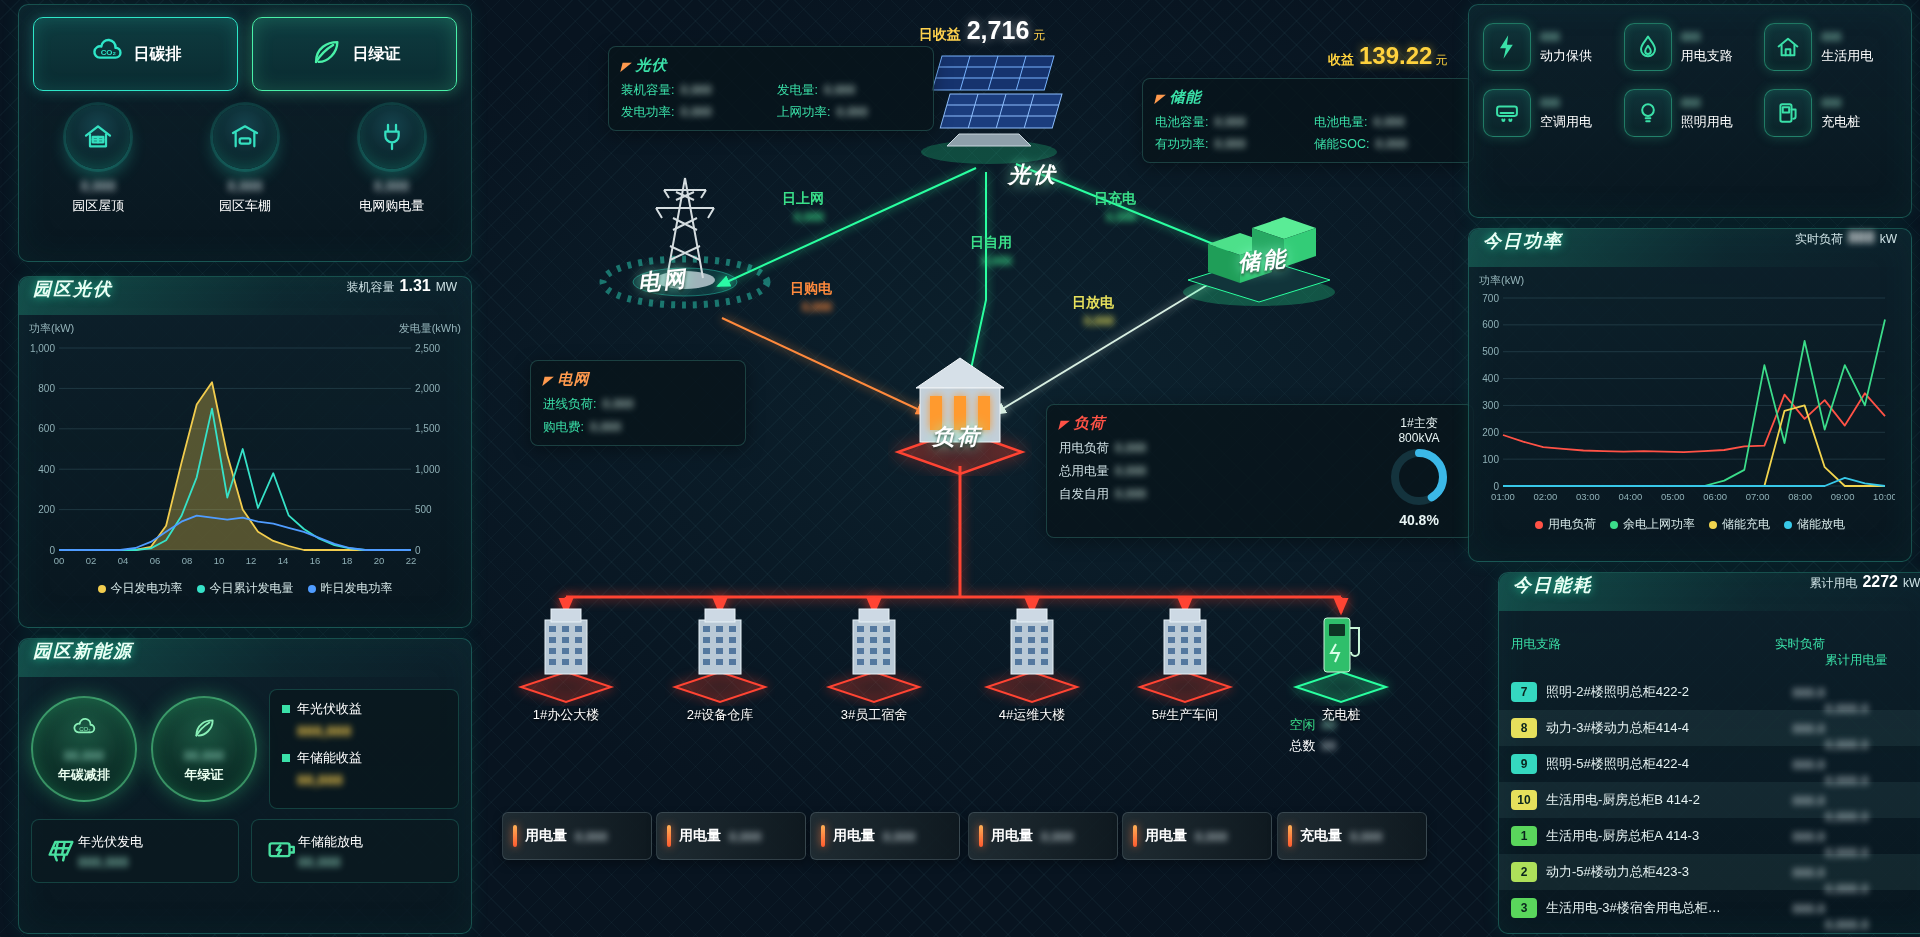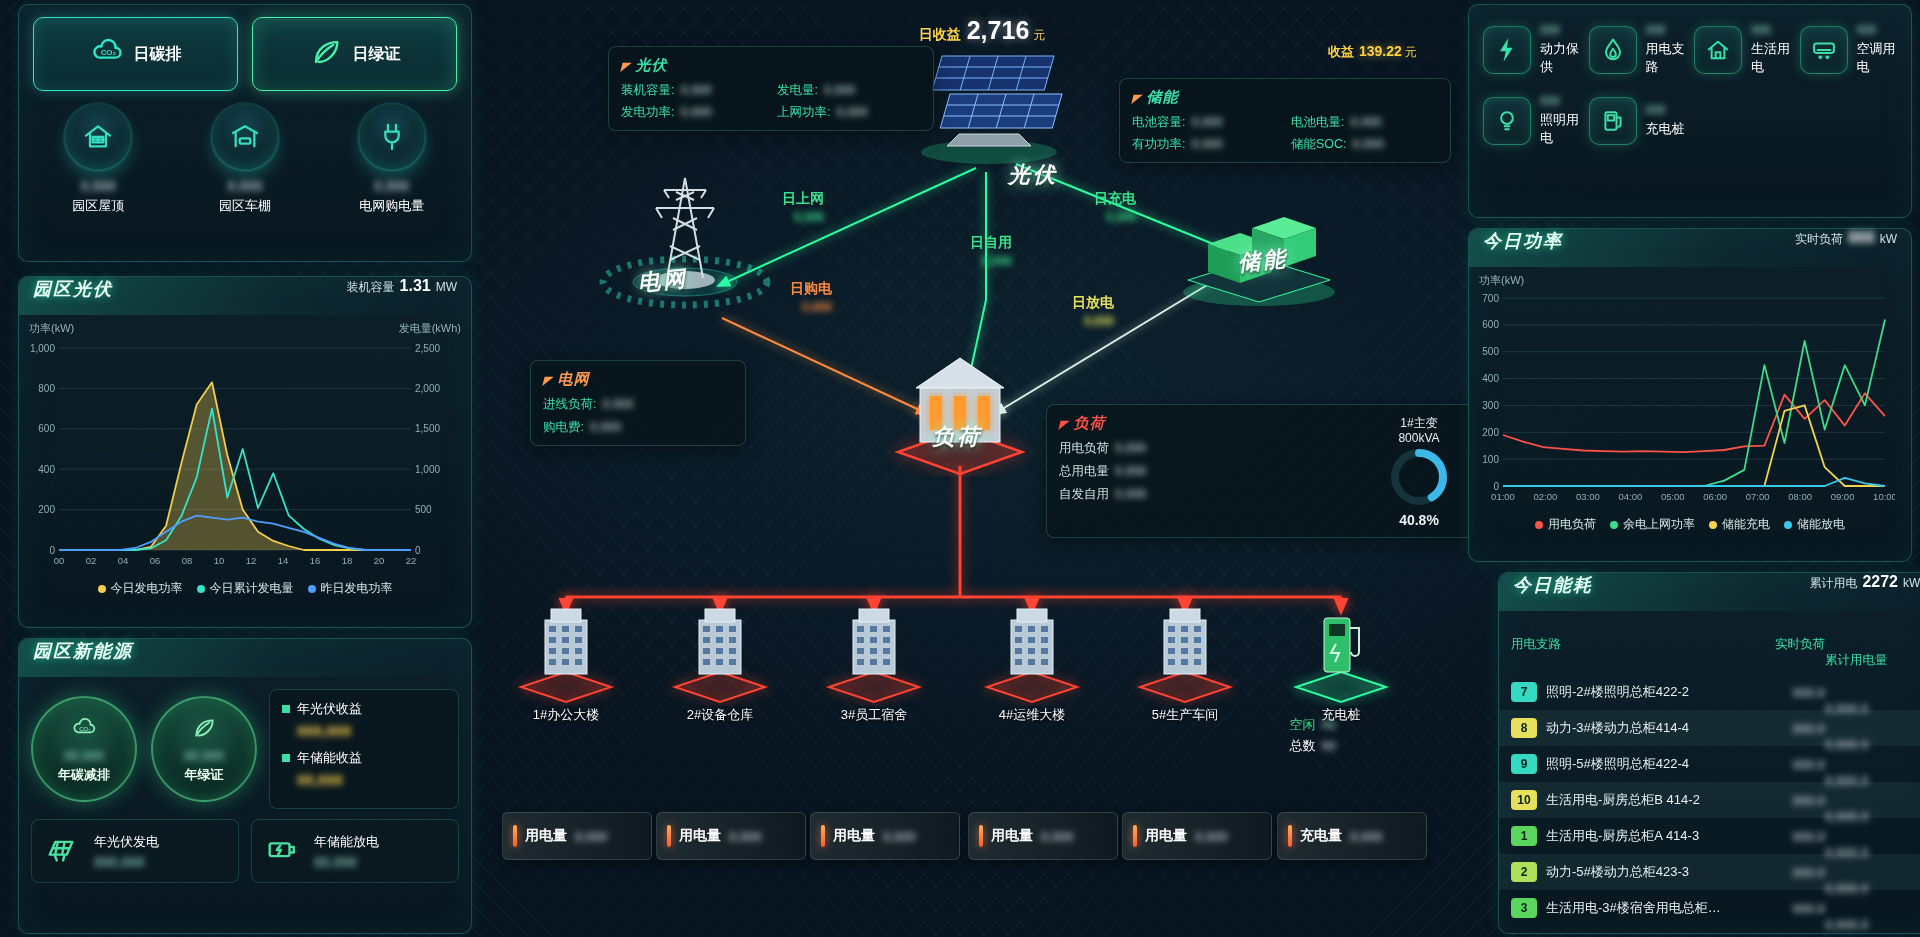--- a/index.html
+++ b/index.html
@@ -53,47 +53,47 @@
     border:2px solid rgba(95,235,155,.55);
     box-shadow:0 0 20px rgba(60,230,140,.35), inset 0 0 18px rgba(60,230,140,.30);}
   .ne-val{font-size:13px;}
   .ne-label{font-size:13px;color:#eafff0;font-weight:bold;}
   #ne-right{flex:1;background:rgba(8,22,28,.72);border:1px solid rgba(61,214,181,.22);border-radius:8px;padding:10px 12px;}
   .ne-profit{margin-bottom:10px;font-size:13px;color:#fff;}
   .ne-profit .bullet{width:8px;height:8px;background:#3ae0a8;display:inline-block;margin-right:7px;}
   .ne-profit .pv{display:block;margin:4px 0 0 15px;font-size:15px;}
   #ne-bottom{display:flex;gap:12px;padding:2px 12px 0;}
   .ne-card{flex:1;height:62px;border-radius:8px;background:rgba(10,26,32,.78);border:1px solid rgba(61,214,181,.22);
-    display:flex;align-items:center;gap:16px;padding:0 12px;}
+    display:flex;align-items:center;gap:0;padding:0 12px;}
   .ne-card .t{display:flex;flex-direction:column;gap:3px;}
   .ne-card .lab{font-size:13px;color:#fff;}
   .ne-card .val{font-size:14px;}
 
   
   #center{position:absolute;left:480px;top:0;width:990px;height:937px;}
   #flowSvg{position:absolute;left:0;top:0;pointer-events:none;}
   .glow-g{filter:drop-shadow(0 0 5px rgba(42,255,160,.8));}
   .glow-o{filter:drop-shadow(0 0 5px rgba(255,140,60,.8));}
   .glow-w{filter:drop-shadow(0 0 4px rgba(220,240,230,.7));}
   .glow-r{filter:drop-shadow(0 0 6px rgba(255,60,40,.85));}
   .illo{position:absolute;pointer-events:none;}
   .node-label{position:absolute;font-size:22px;font-weight:bold;font-style:italic;color:#fff;letter-spacing:3px;
     text-shadow:0 0 14px rgba(140,255,210,.95), 0 2px 3px rgba(0,0,0,.85);}
   #revenue{position:absolute;left:392px;top:16px;width:220px;text-align:center;}
   #revenue .rl{color:#ffd24e;font-size:14px;font-weight:bold;margin-right:6px;}
   #revenue .rv{color:#fff;font-size:25px;font-weight:bold;text-shadow:0 0 10px rgba(255,255,255,.5);}
   #revenue .ru{color:#ffd24e;font-size:12px;margin-left:4px;}
   #profit{position:absolute;left:848px;top:42px;color:#ffd23e;}
   #profit .rl{font-size:13px;font-weight:bold;margin-right:5px;}
-  #profit .rv{font-size:14px;font-weight:bold;text-shadow:0 0 10px rgba(255,210,62,.6);text-align:center;}
+  #profit .rv{font-size:24px;font-weight:bold;text-shadow:0 0 10px rgba(255,210,62,.6);text-align:center;}
   #profit .ru{font-size:12px;margin-left:3px;}
   .info-card{position:absolute;background:rgba(7,20,26,.80);border:1px solid rgba(80,180,160,.28);border-radius:8px;
     box-shadow:0 4px 18px rgba(0,0,0,.38);padding:9px 12px;}
   #pv-card{left:128px;top:46px;width:300px;}
-  #st-card{left:639px;top:78px;width:306px;}
+  #st-card{left:662px;top:78px;width:306px;}
   #grid-card{left:50px;top:360px;width:190px;}
   #load-card{left:566px;top:404px;width:402px;display:flex;gap:14px;}
   .card-title{font-style:italic;font-weight:bold;font-size:15px;margin-bottom:7px;letter-spacing:1px;}
   .t-green{color:#3ae0a8;}.t-orange{color:#ff9a4e;}.t-red{color:#ff5246;}
   .card-mark{color:#ff9a4e;margin-right:5px;font-size:11px;}
   .fields-2{display:grid;grid-template-columns:1fr 1fr;gap:5px 12px;}
   .fields-1{display:grid;grid-template-columns:1fr;gap:6px;}
   .field{font-size:12.5px;color:#3ae0a8;display:flex;gap:6px;align-items:center;line-height:17px;white-space:nowrap;}
   .field .fv{color:#cfe9df;}
   .load-fields .field{color:#cfe0e4;}
@@ -113,21 +113,21 @@
   .bcard{position:absolute;height:46px;width:128px;border-radius:6px;display:flex;align-items:center;gap:8px;padding:0 10px;
     background:linear-gradient(90deg, rgba(34,46,52,.92), rgba(16,26,32,.92));
     border:1px solid rgba(130,150,160,.28);box-shadow:0 4px 10px rgba(0,0,0,.35);}
   .bcard .accent{width:4px;height:22px;border-radius:2px;background:linear-gradient(180deg,#ffb056,#ff5a2e);
     box-shadow:0 0 8px rgba(255,120,60,.8);}
   .bcard .lab{font-size:14px;font-weight:bold;color:#fff;white-space:nowrap;}
   .bcard .val{font-size:13px;}
 
   
   #panel-loads{left:1468px;top:4px;width:442px;height:212px;}
-  #loads-grid{display:grid;grid-template-columns:repeat(4,1fr);gap:18px 8px;padding:18px 14px;}
+  #loads-grid{display:grid;grid-template-columns:repeat(3,1fr);gap:18px 8px;padding:18px 14px;}
   .load-cell{display:flex;align-items:center;gap:9px;}
   .load-ico{width:46px;height:46px;border-radius:10px;flex:none;display:flex;align-items:center;justify-content:center;
     background:linear-gradient(180deg,#10343a,#0a2228);border:1px solid rgba(58,224,168,.45);
     box-shadow:0 0 12px rgba(58,224,168,.25), inset 0 0 10px rgba(58,224,168,.16);}
   .load-txt{display:flex;flex-direction:column;gap:3px;}
   .load-val{font-size:12px;}
   .load-lab{font-size:13px;color:#fff;}
 
   #panel-power{left:1468px;top:228px;width:442px;height:332px;}
   #panel-energy{left:1498px;top:572px;width:442px;height:360px;}

